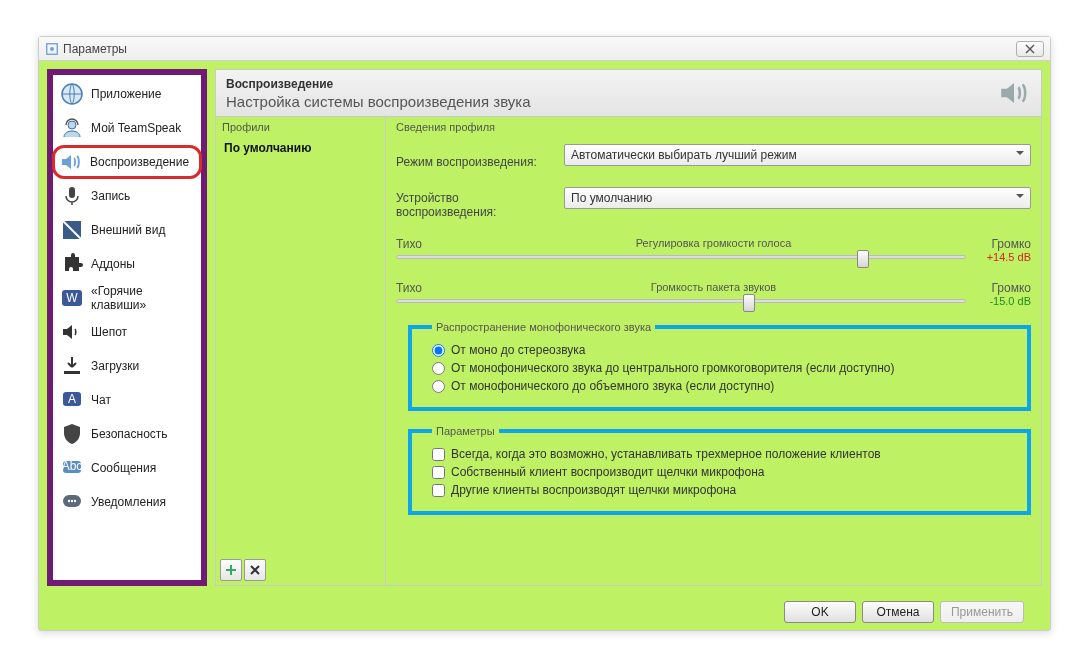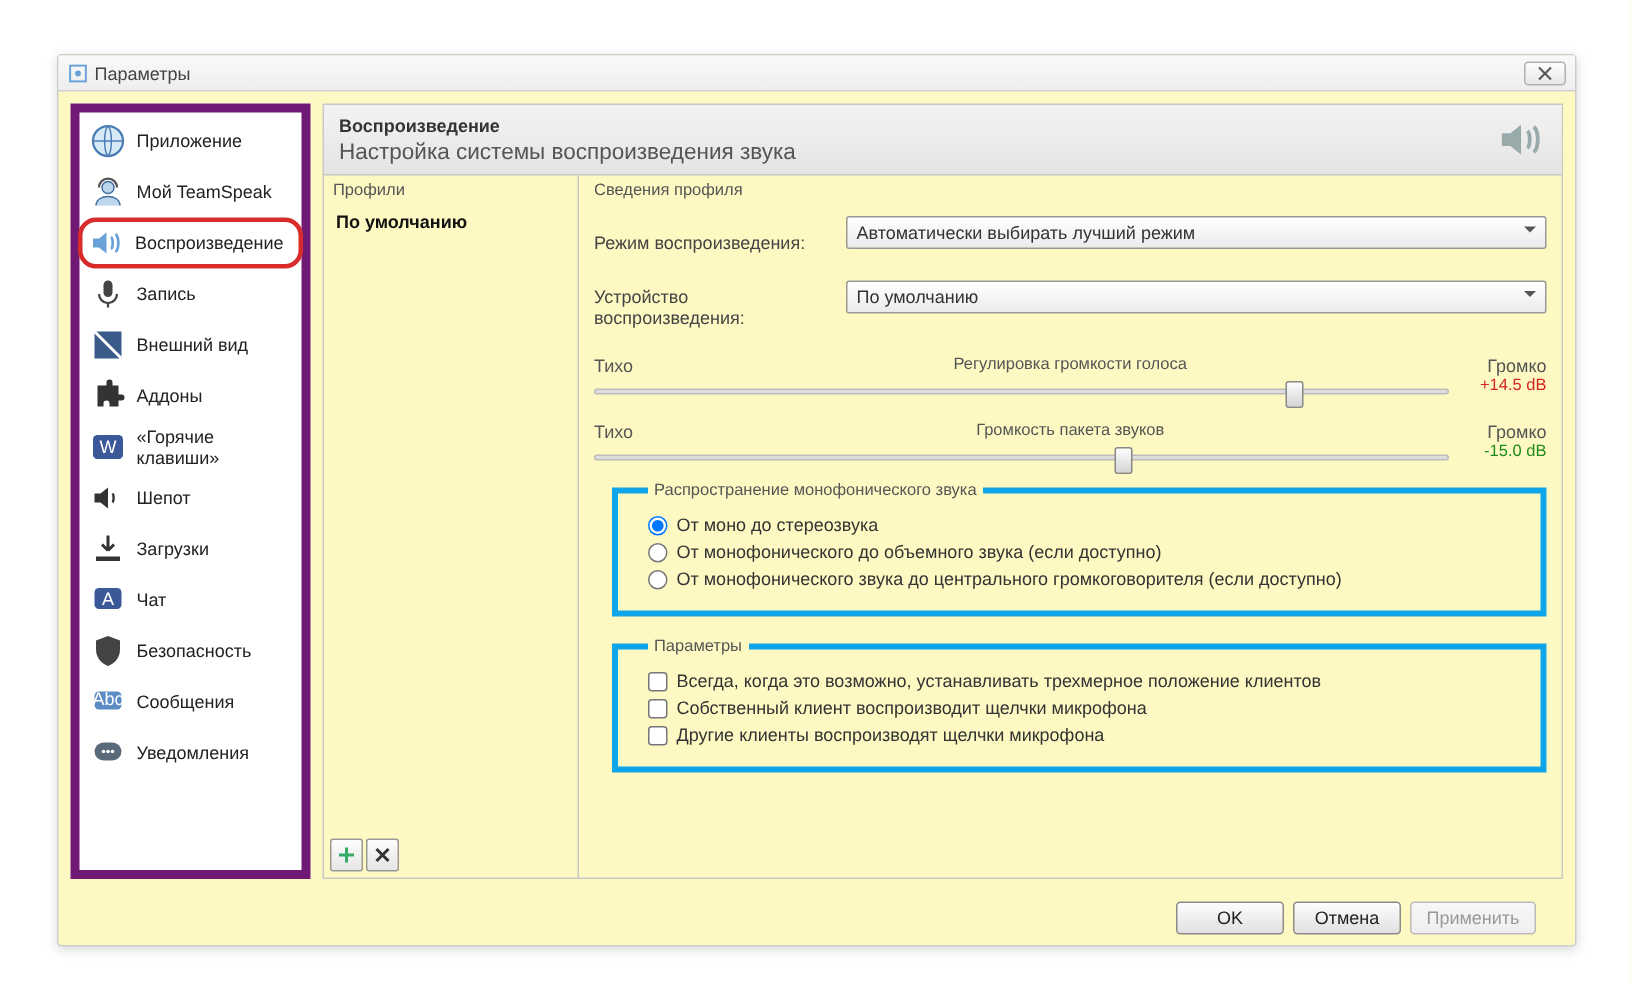--- a/index.html
+++ b/index.html
@@ -1,17 +1,17 @@
 <!DOCTYPE html>
 <html><head>
 <meta charset="utf-8">
 <style>
 * { box-sizing: border-box; margin: 0; padding: 0; font-family: "Segoe UI", Tahoma, sans-serif; font-size: 12px; }
 body { background: #fff; width: 1087px; height: 656px; position: relative; }
-.window { position: absolute; left: 38px; top: 36px; width: 1013px; height: 595px; background: #fef9c3; border: 1px solid #ccc; border-radius: 3px; box-shadow: 0 2px 8px rgba(0,0,0,0.15); display: flex; flex-direction: column; }
+.window { position: absolute; left: 38px; top: 36px; width: 1013px; height: 595px; background: #bef264; border: 1px solid #ccc; border-radius: 3px; box-shadow: 0 2px 8px rgba(0,0,0,0.15); display: flex; flex-direction: column; }
 .titlebar { height: 24px; background: linear-gradient(#f9f9f9,#eee); border-bottom: 1px solid #d0d0d0; display: flex; align-items: center; padding: 0 6px; }
 .titlebar-icon { width: 14px; height: 14px; margin-right: 4px; }
 .titlebar-text { color: #444; font-size: 12px; }
 .close-btn { margin-left: auto; width: 28px; height: 16px; border: 1px solid #b0b0b0; border-radius: 3px; background: linear-gradient(#fdfdfd,#e8e8e8); display: flex; align-items: center; justify-content: center; cursor: pointer; }
 .close-btn svg { width: 10px; height: 10px; }
 .body { flex: 1; display: flex; padding: 8px; gap: 8px; }
 .sidebar { width: 160px; border: 6px solid #701a75; background: #fff; padding: 2px 0; display: flex; flex-direction: column; }
 .sidebar-item { display: flex; align-items: center; height: 34px; padding: 0 6px; gap: 6px; cursor: pointer; color: #222; }
 .sidebar-item.highlighted { border: 3px solid #d82c2c; border-radius: 12px; padding: 0 3px; margin: 0 -1px; }
 .sidebar-icon { width: 26px; height: 26px; display:flex;align-items:center;justify-content:center;flex-shrink:0; }
@@ -32,21 +32,21 @@
 .details-col { flex:1; padding: 4px 10px 4px 10px; display:flex; flex-direction:column; gap:8px; color:#555;}
 .details-hdr { color:#555; font-size:11px; padding-top:0;}
 .formrow { display: flex; align-items:center; gap:8px; }
 .formrow label { width: 160px; color: #444; margin-top: 14px; }
 .select { flex:1; height: 22px; border: 1px solid #999; background: linear-gradient(#fff,#ebebeb); padding: 0 22px 0 6px; position: relative; color:#333; display:flex; align-items:center; cursor:pointer; border-radius:2px;}
 .select:after { content:""; position:absolute; right:6px; top:50%; transform:translateY(-50%); border:4px solid transparent; border-top-color:#555; }
 .slider-block { margin-top: 10px; }
 .slider-labels { display:flex; justify-content: space-between; color:#555; font-size:11px; margin-bottom: 2px;}
 .slider-center-label { position:absolute; left:50%; transform:translateX(-50%); color:#555; font-size:11px;}
 .slider-labels-wrap { position:relative; height:14px;}
-.slider-row { display:flex; align-items:flex-end; gap:10px; }
+.slider-row { display:flex; align-items:center; gap:10px; }
 .slider-track { flex:1; height: 4px; background: #ddd; border:1px solid #bbb; position:relative; border-radius:2px;}
 .slider-thumb { position:absolute; top:-6px; width:12px; height:18px; background: linear-gradient(#fdfdfd,#d5d5d5); border:1px solid #888; border-radius:2px; transform:translateX(-50%); cursor:pointer;}
 .slider-val { width: 55px; text-align: right; font-size:11px;}
 .val-red { color: #d62424; }
 .val-green { color: #1e8d1e; }
 .button { height: 22px; border:1px solid #8a8a8a; background: linear-gradient(#fdfdfd,#e0e0e0); border-radius:3px; padding:0 10px; display:inline-flex; align-items:center; gap:4px; cursor:pointer; color:#222;}
 fieldset { border:4px solid #0ea5e9; border-radius:0; margin-top:6px; padding:6px 10px 10px 20px;margin-left:12px;}
 legend { color:#555; padding:0 4px; font-size:11px;}
 .radio-row,.check-row { display:flex; align-items:center; gap:6px; margin:4px 0; color:#333;}
 .radio-row input,.check-row input { margin:0; }
@@ -276,25 +276,25 @@
 
 
           <fieldset>
             <legend>Распространение монофонического звука</legend>
             <div class="radio-row">
                 <input type="radio" name="mono" checked="" style="">
                 <span>От моно до стереозвука</span>
               </div>
             <div class="radio-row">
                 <input type="radio" name="mono" style="">
-                <span>От монофонического до объемного звука (если доступно)</span>
+                <span>От монофонического звука до центрального громкоговорителя (если доступно)</span>
               </div>
             <div class="radio-row">
                 <input type="radio" name="mono" style="">
-                <span>От монофонического звука до центрального громкоговорителя (если доступно)</span>
+                <span>От монофонического до объемного звука (если доступно)</span>
               </div>
           </fieldset>
 
           <fieldset>
             <legend>Параметры</legend>
             <div class="check-row">
                 <input type="checkbox" style="">
                 <span>Всегда, когда это возможно, устанавливать трехмерное положение клиентов</span>
               </div>
             <div class="check-row">

